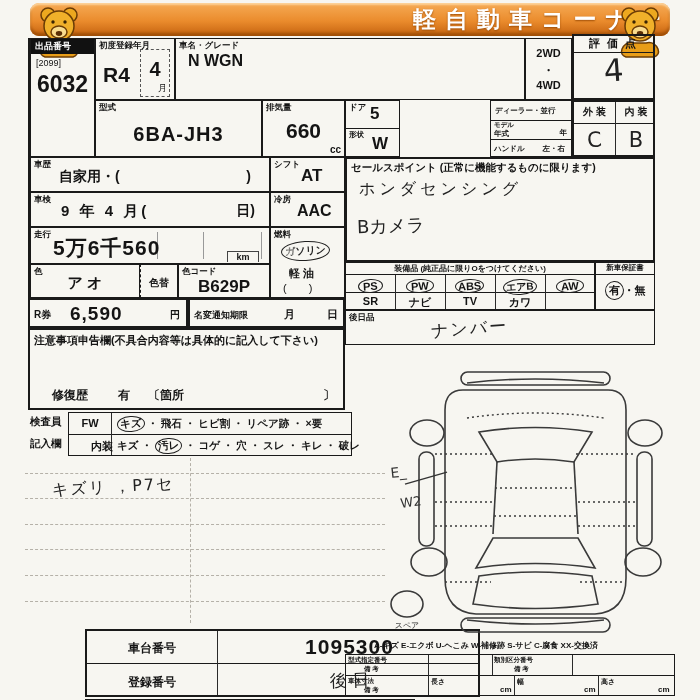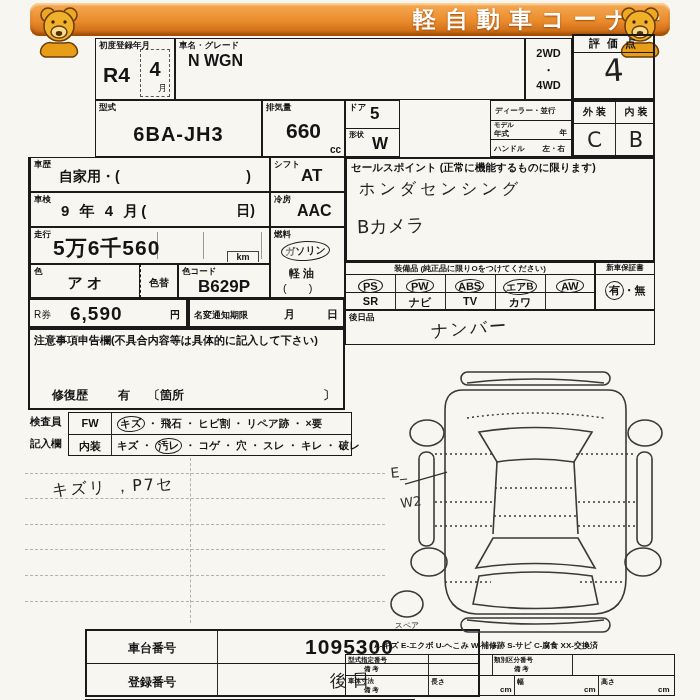--- a/index.html
+++ b/index.html
@@ -53,20 +53,25 @@
         <circle cx="35" cy="11" r="7" fill="#eda81f"></circle>
       <circle cx="24" cy="22" r="15" fill="#f0b02a"></circle>
       <ellipse cx="24" cy="28" rx="8" ry="6" fill="#f9dc8e"></ellipse>
       <circle cx="18" cy="18" r="1.7" fill="#3a2403" stroke="none"></circle>
         <circle cx="30" cy="18" r="1.7" fill="#3a2403" stroke="none"></circle>
       <ellipse cx="24" cy="29.5" rx="3.2" ry="2.4" fill="#5a2e06" stroke="none"></ellipse>
       <path d="M6,45 Q10,37 18,39 H30 Q38,37 42,45 Q44,51 38,53 H10 Q4,51 6,45 Z" fill="#e89d18"></path>
     </g>
   </svg>
 
+  <div class="box" style="left:28px;top:38px;width:67px;height:119px;border-left-width:3px;">
+    <div class="blackstrip">出品番号</div>
+    <div class="abs" style="top:19px;left:5px;font-size:9px;">[2099]</div>
+    <div class="abs val" style="top:32px;left:0;width:100%;text-align:center;font-size:23px;">6032</div>
+  </div>
 
   <div class="box" style="left:95px;top:38px;width:80px;height:62px;">
     <div class="lbl">初度登録年月</div>
     <div class="abs val" style="left:7px;top:24px;font-size:21px;">R4</div>
     <div class="abs" style="left:44px;top:10px;width:30px;height:48px;border:1px dashed #555;">
       <div class="abs val" style="left:0;top:8px;width:100%;text-align:center;font-size:20px;">4</div>
       <div class="abs" style="right:2px;bottom:1px;font-size:9px;">月</div>
     </div>
   </div>
 
@@ -168,21 +173,21 @@
   </div>
   <div class="box" style="left:140px;top:264px;width:38px;height:34px;border-left-style:dashed;">
     <div class="abs" style="left:0;top:11px;width:100%;text-align:center;font-size:10px;font-weight:bold;">色替</div>
   </div>
   <div class="box" style="left:178px;top:264px;width:92px;height:34px;">
     <div class="lbl">色コード</div>
     <div class="abs val" style="left:0;top:12px;width:100%;text-align:center;font-size:17px;">B629P</div>
   </div>
 
   <div class="box thick" style="left:28px;top:298px;width:160px;height:30px;">
-    <div class="abs" style="left:4px;top:8px;font-size:10px;font-weight:normal;">R券</div>
+    <div class="abs" style="left:4px;top:8px;font-size:10px;font-weight:bold;">R券</div>
     <div class="abs val" style="left:40px;top:3px;font-size:19px;letter-spacing:1px;">6,590</div>
     <div class="abs" style="right:6px;top:8px;font-size:10px;font-weight:bold;">円</div>
   </div>
   <div class="box thick" style="left:188px;top:298px;width:157px;height:30px;">
     <div class="abs" style="left:4px;top:9px;font-size:9px;font-weight:bold;">名変通知期限</div>
     <div class="abs val" style="left:94px;top:7px;font-size:11px;">月</div>
     <div class="abs val" style="right:5px;top:7px;font-size:11px;">日</div>
   </div>
 
   <div class="box thick" style="left:28px;top:328px;width:317px;height:82px;">
@@ -196,21 +201,21 @@
   <div class="abs" style="left:30px;top:415px;font-size:10.5px;font-weight:bold;">検査員</div>
   <div class="abs" style="left:30px;top:437px;font-size:10.5px;font-weight:bold;">記入欄</div>
   <div class="box" style="left:68px;top:412px;width:284px;height:44px;">
     <div class="sub-divide" style="top:21px;"></div>
     <div class="colline" style="left:42px;"></div>
     <div class="abs val" style="left:0;top:4px;width:42px;text-align:center;font-size:11px;">FW</div>
     <div class="abs" style="left:48px;top:3px;font-size:10.5px;font-weight:bold;white-space:nowrap;">
       <span class="circle" style="padding:0 2px;">キズ</span>
       <span>・ 飛石 ・ ヒビ割 ・ リペア跡 ・ ×要</span>
     </div>
-    <div class="abs val" style="left:0;top:26px;width:42px;text-align:center;font-size:11px;">内装</div>
+    <div class="abs val" style="left:12px;top:26px;width:42px;text-align:center;font-size:11px;">内装</div>
     <div class="abs" style="left:48px;top:25px;font-size:10.5px;font-weight:bold;white-space:nowrap;">
       <span>キズ ・</span>
       <span class="circle" style="padding:0 2px;">汚レ</span>
       <span>・ コゲ ・ 穴 ・ スレ ・ キレ ・ 破レ</span>
     </div>
   </div>
 
   <div class="dashline" style="left:25px;top:473px;width:360px;"></div>
   <div class="dashline" style="left:25px;top:498px;width:360px;"></div>
   <div class="dashline" style="left:25px;top:524px;width:360px;"></div>

